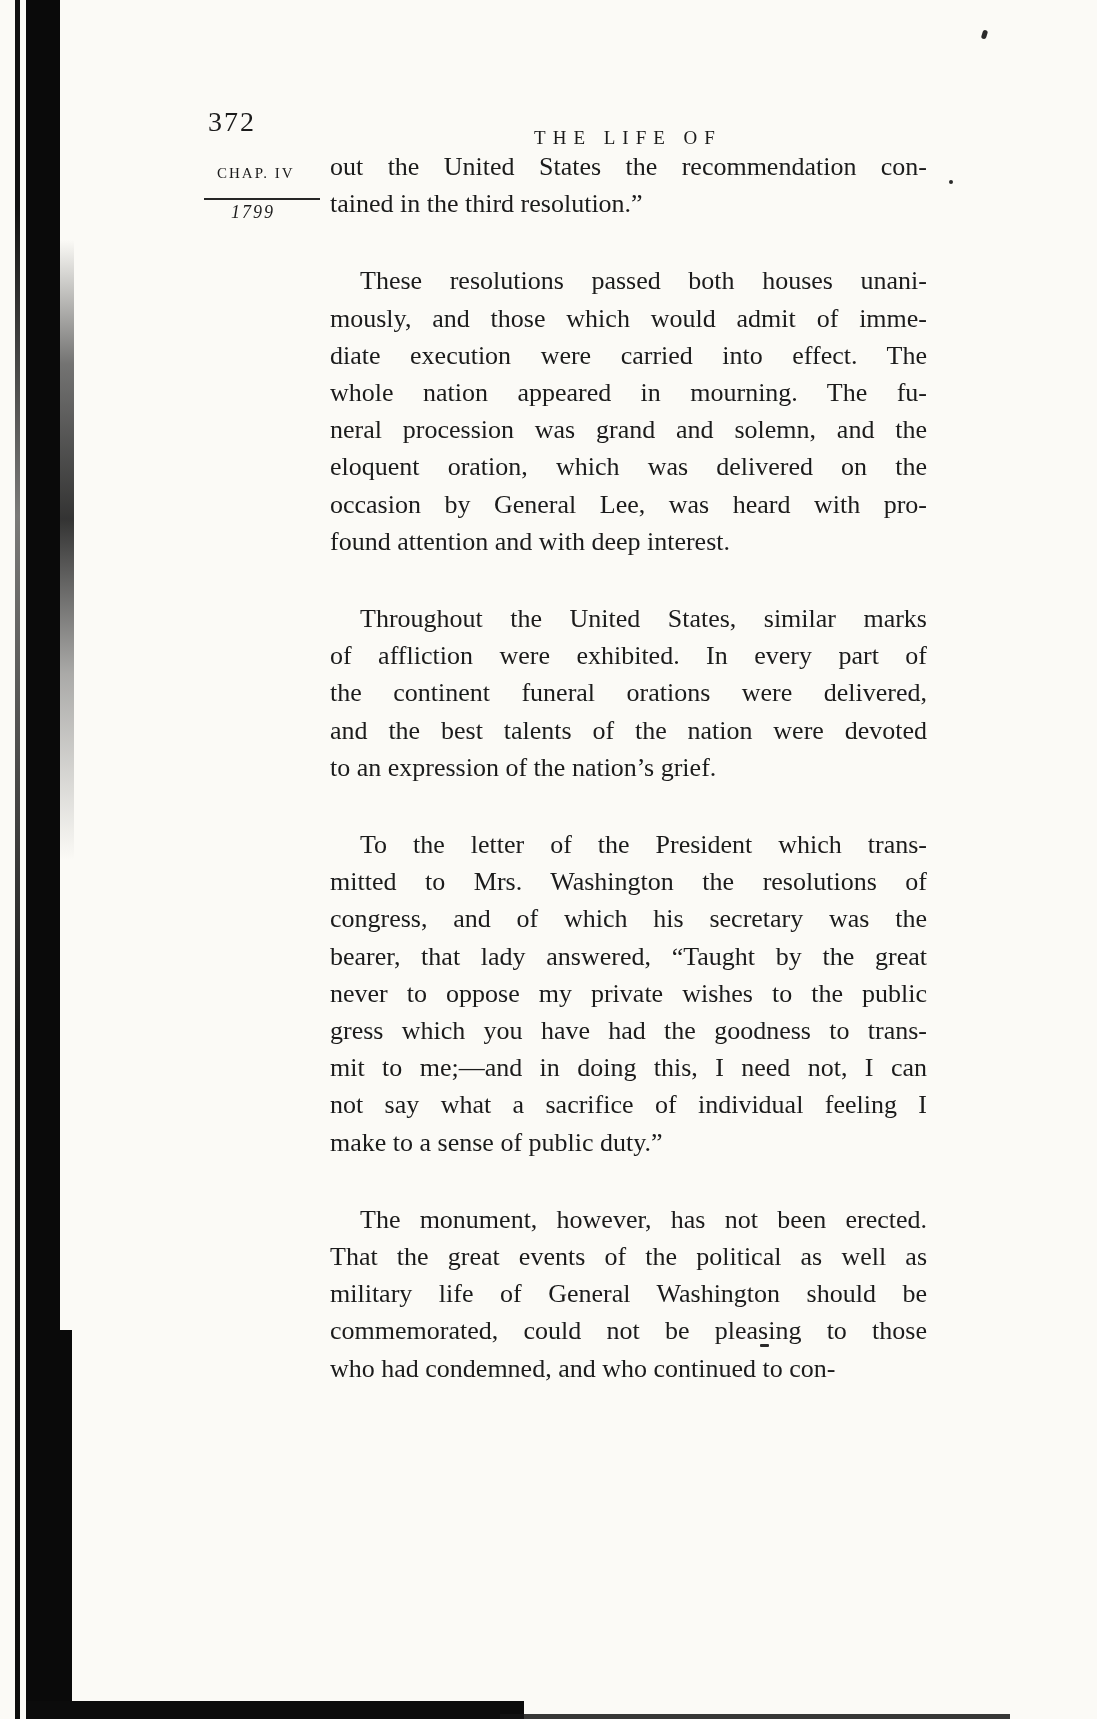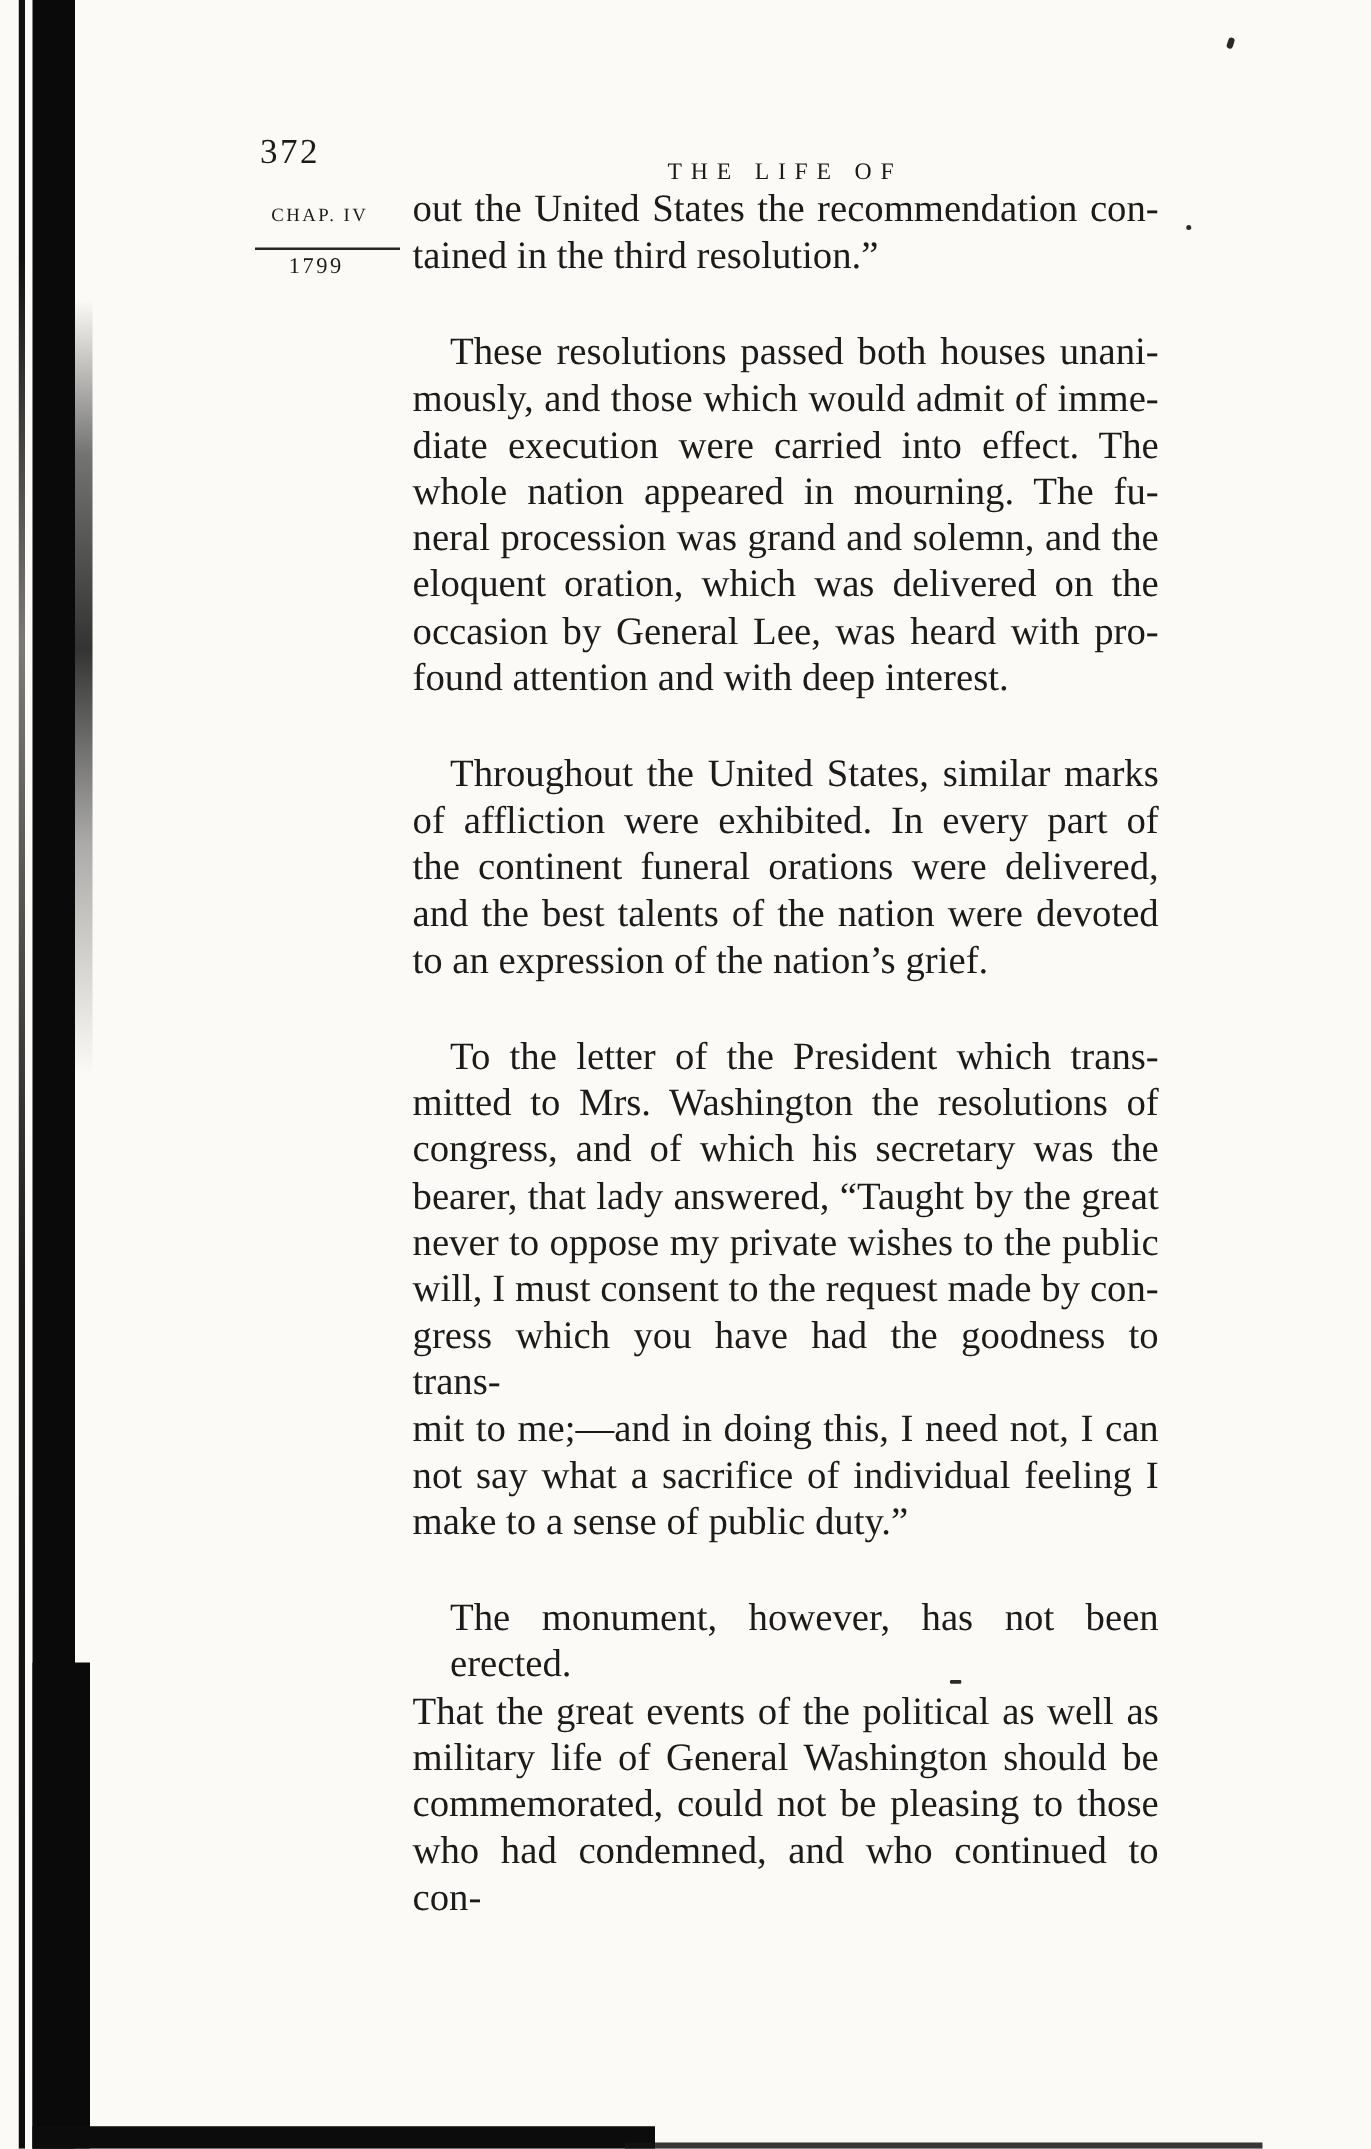--- a/index.html
+++ b/index.html
@@ -58,27 +58,27 @@
   .chapter-note {
     position: absolute; left: 217px; top: 165px;
     font-size: 15px; letter-spacing: 2px;
   }
   .margin-rule {
     position: absolute; left: 204px; top: 198px; width: 116px; height: 2px;
     background: #262626;
   }
   .year-note {
     position: absolute; left: 231px; top: 202px;
-    font-size: 18px; letter-spacing: 2px;
+    font-size: 18px; letter-spacing: 2px; font-style: italic;
   }
 
   
   .body-text {
     position: absolute; left: 330px; top: 148px; width: 597px;
-    font-size: 31px; line-height: 37.2px;
+    font-size: 26px; line-height: 37.2px;
   }
   .line {
     text-align: justify;
     text-align-last: justify;
     white-space: normal;
   }
   .line.last { text-align-last: left; }
   .line.indent { padding-left: 30px; margin-top: 40px; }
 </style>
 </head>
@@ -116,21 +116,20 @@
     <div class="line indent">Throughout the United States, similar marks</div>
     <div class="line">of affliction were exhibited.  In every part of</div>
     <div class="line">the continent funeral orations were delivered,</div>
     <div class="line">and the best talents of the nation were devoted</div>
     <div class="line last">to an expression of the nation’s grief.</div>
     <div class="line indent">To the letter of the President which trans-</div>
     <div class="line">mitted to Mrs. Washington the resolutions of</div>
     <div class="line">congress, and of which his secretary was the</div>
     <div class="line">bearer, that lady answered, “Taught by the great</div>
     <div class="line">never to oppose my private wishes to the public</div>
-    <div class="line">will, I must consent to the request made by con-</div>
     <div class="line">gress which you have had the goodness to trans-</div>
     <div class="line">mit to me;—and in doing this, I need not, I can</div>
     <div class="line">not say what a sacrifice of individual feeling I</div>
     <div class="line last">make to a sense of public duty.”</div>
     <div class="line indent">The monument, however, has not been erected.</div>
     <div class="line">That the great events of the political as well as</div>
     <div class="line">military life of General Washington should be</div>
     <div class="line">commemorated, could not be pleasing to those</div>
     <div class="line last">who had condemned, and who continued to con-</div>
   </div>

